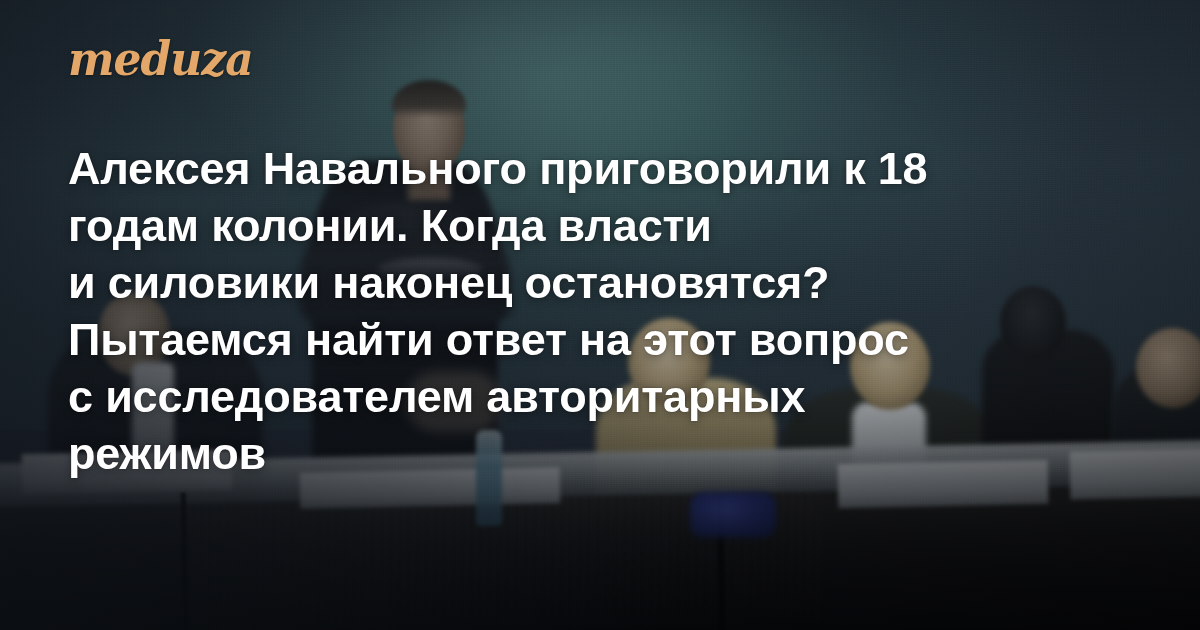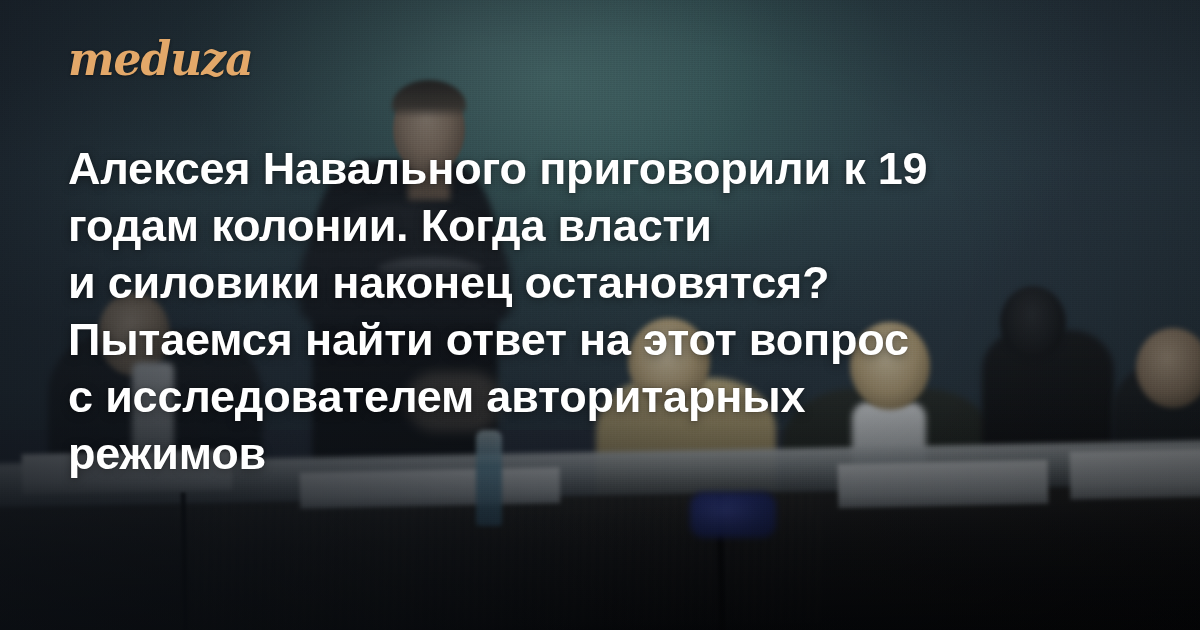--- a/index.html
+++ b/index.html
@@ -317,21 +317,21 @@
 
     <div class="weave"></div>
     <div class="photo-grade"></div>
     <div class="photo-vignette"></div>
     <div class="text-scrim"></div>
   </div>
 
   <div class="content">
     <div class="brand">meduza</div>
 
-    <div class="headline">Алексея Навального приговорили к 19
+    <div class="headline">Алексея Навального приговорили к 18
 годам колонии. Когда власти
 и силовики наконец остановятся?
 Пытаемся найти ответ на этот вопрос
 с исследователем авторитарных
 режимов</div>
   </div>
 
 </div>
 
 </body></html>

